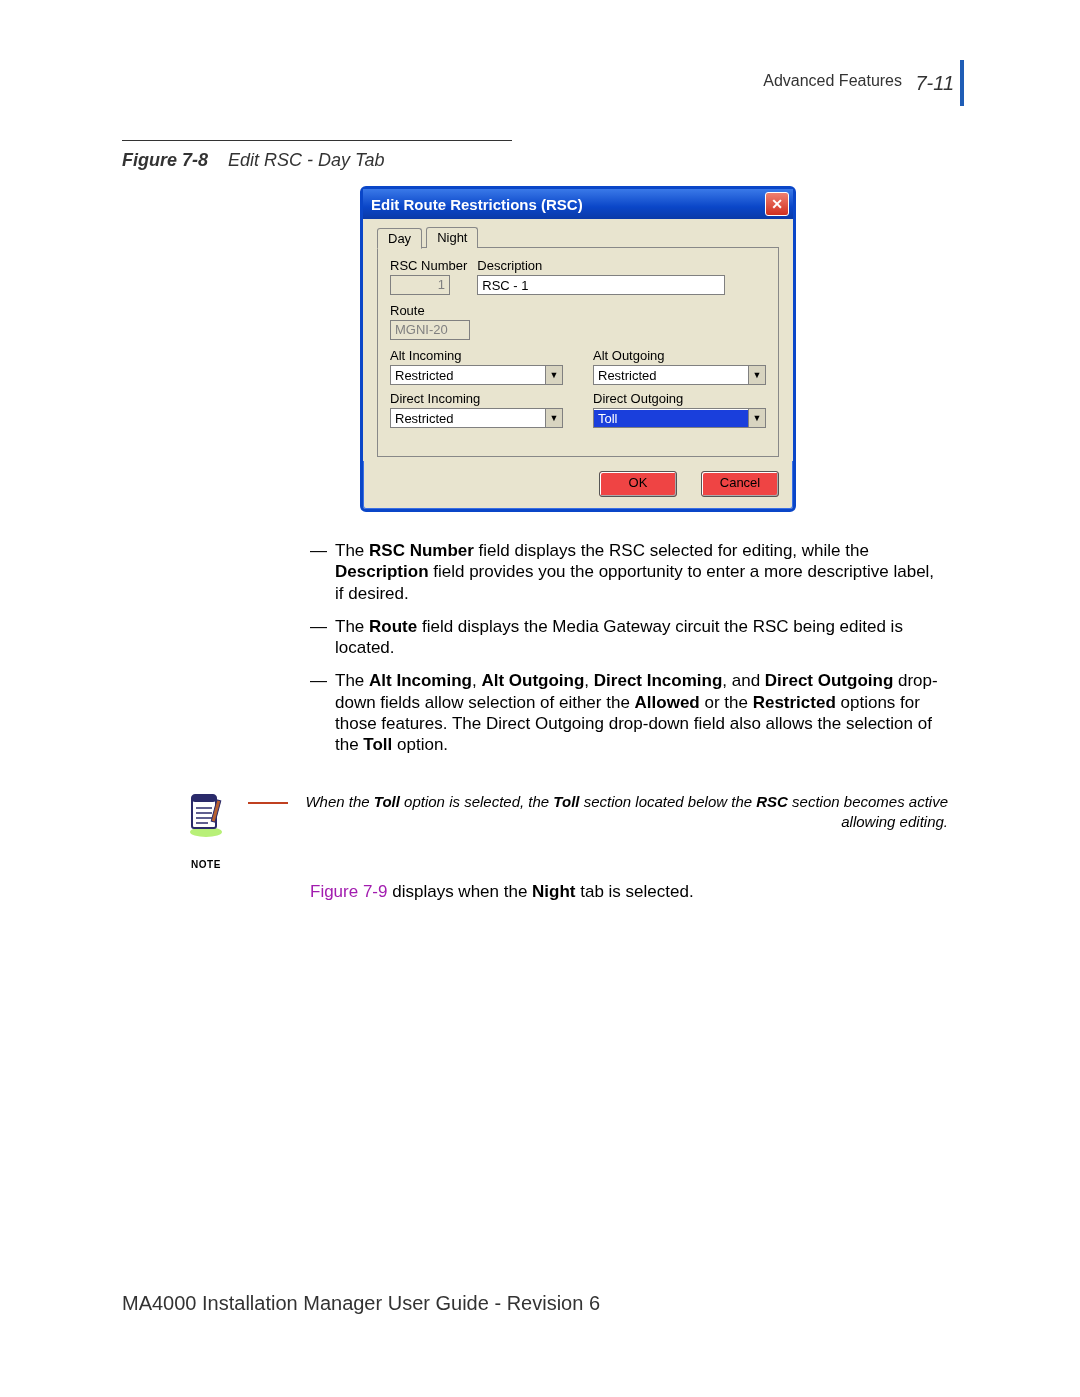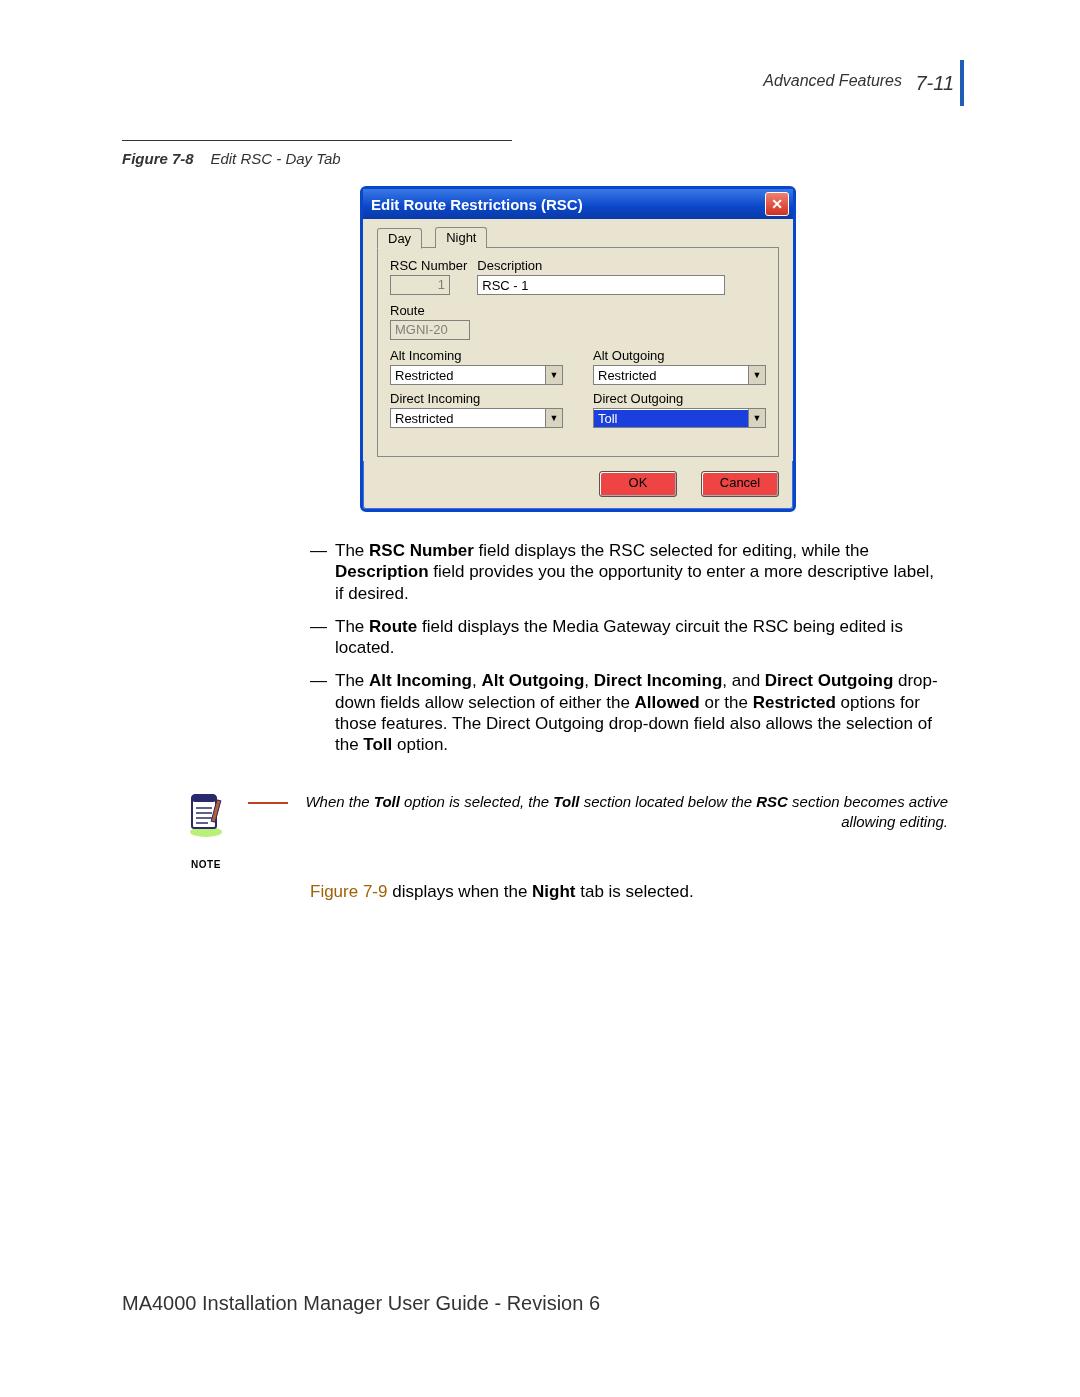--- a/index.html
+++ b/index.html
@@ -23,21 +23,20 @@
     top: 60px;
     right: 116px;
     width: 4px;
     height: 46px;
     background: #1f5db6;
   }
   .header-label {
     position: absolute;
     top: 72px;
     right: 178px;
-    font-style: italic;
     font-size: 16px;
     color: #333;
   }
   .header-page {
     position: absolute;
     top: 72px;
     right: 126px;
     font-style: italic;
     font-size: 20px;
     color: #333;
@@ -49,21 +48,21 @@
     width: 390px;
     height: 0;
     border-top: 1px solid #333;
   }
   .fig-caption {
     position: absolute;
     left: 122px;
     top: 150px;
     font-style: italic;
     font-weight: bold;
-    font-size: 15px;
+    font-size: 18px;
     color: #333;
   }
   .fig-caption .thin { font-weight: normal; }
   
   .dialog {
     position: absolute;
     left: 360px;
     top: 186px;
     width: 430px;
     background: #e8e4cf;
@@ -101,21 +100,21 @@
   }
   .dialog-body {
     background: #e8e4cf;
     padding: 8px 14px 4px 14px;
     font-family: Tahoma, "MS Sans Serif", sans-serif;
     font-size: 13px;
     color: #000;
   }
   .tabs {
     display: flex;
-    gap: 13px;
+    gap: 4px;
     margin-bottom: -1px;
     font-size: 13px;
   }
   .tab {
     padding: 2px 10px;
     border: 1px solid #888;
     border-bottom: none;
     border-radius: 3px 3px 0 0;
     background: #e8e4cf;
     position: relative;
@@ -269,21 +268,21 @@
     text-align: right;
   }
   .after-note {
     position: absolute;
     left: 310px;
     top: 882px;
     width: 640px;
     font-size: 17px;
     color: #000;
   }
-  .link { color: #a16207; margin-top: 24px; }
+  .link { color: #a21caf; margin-top: 24px; }
   .footer {
     position: absolute;
     left: 122px;
     bottom: 82px;
     font-size: 20px;
     color: #333;
   }
 </style>
 </head>
 <body>

